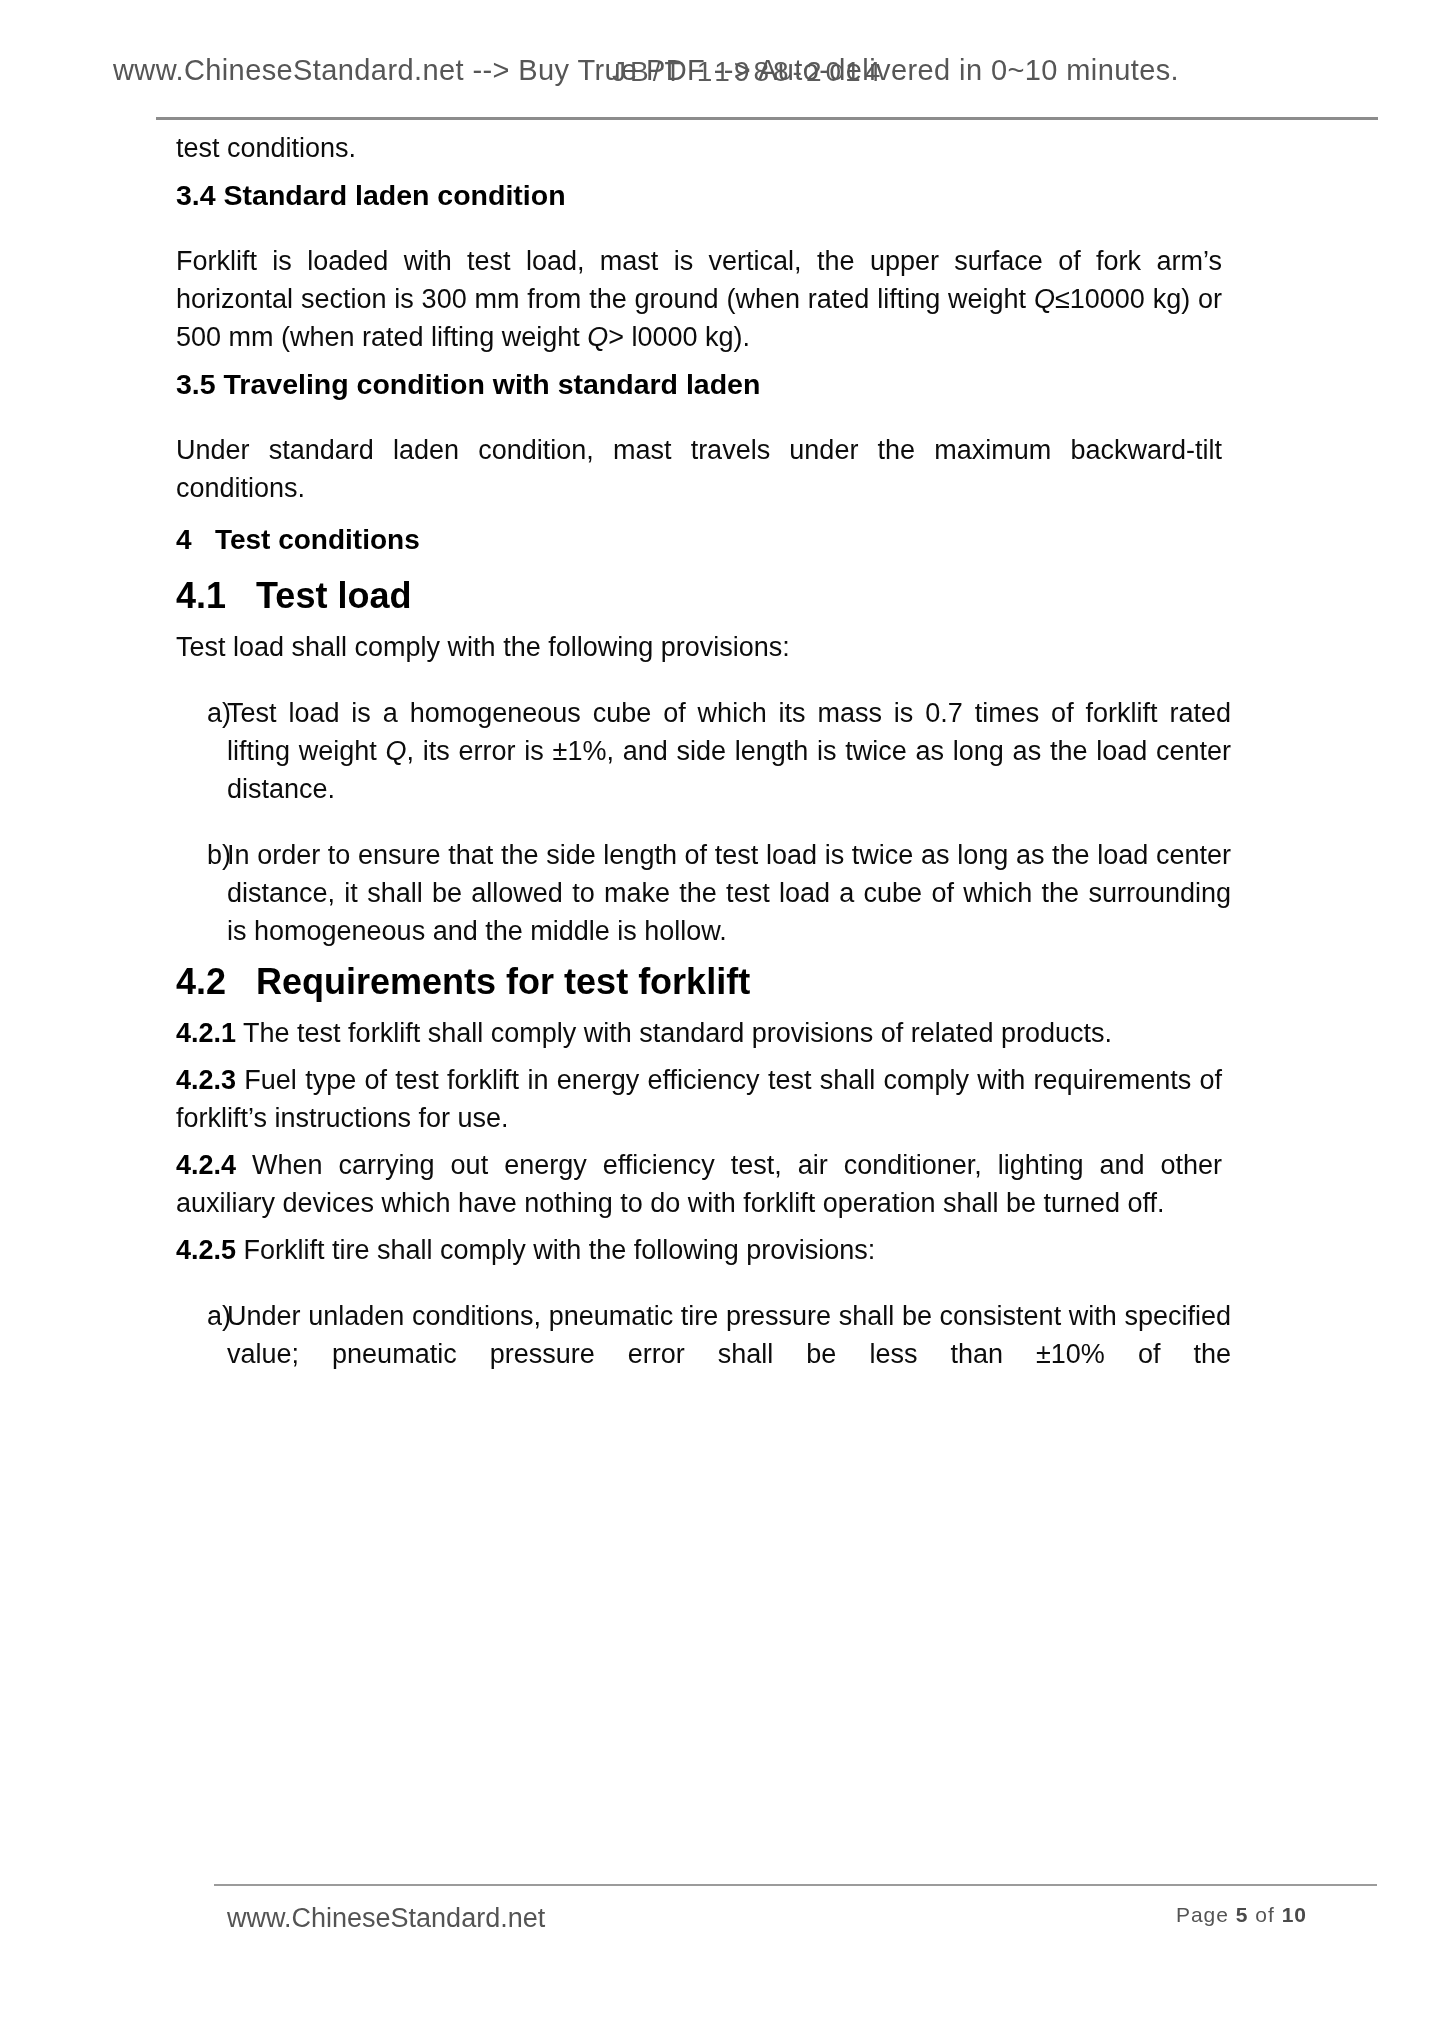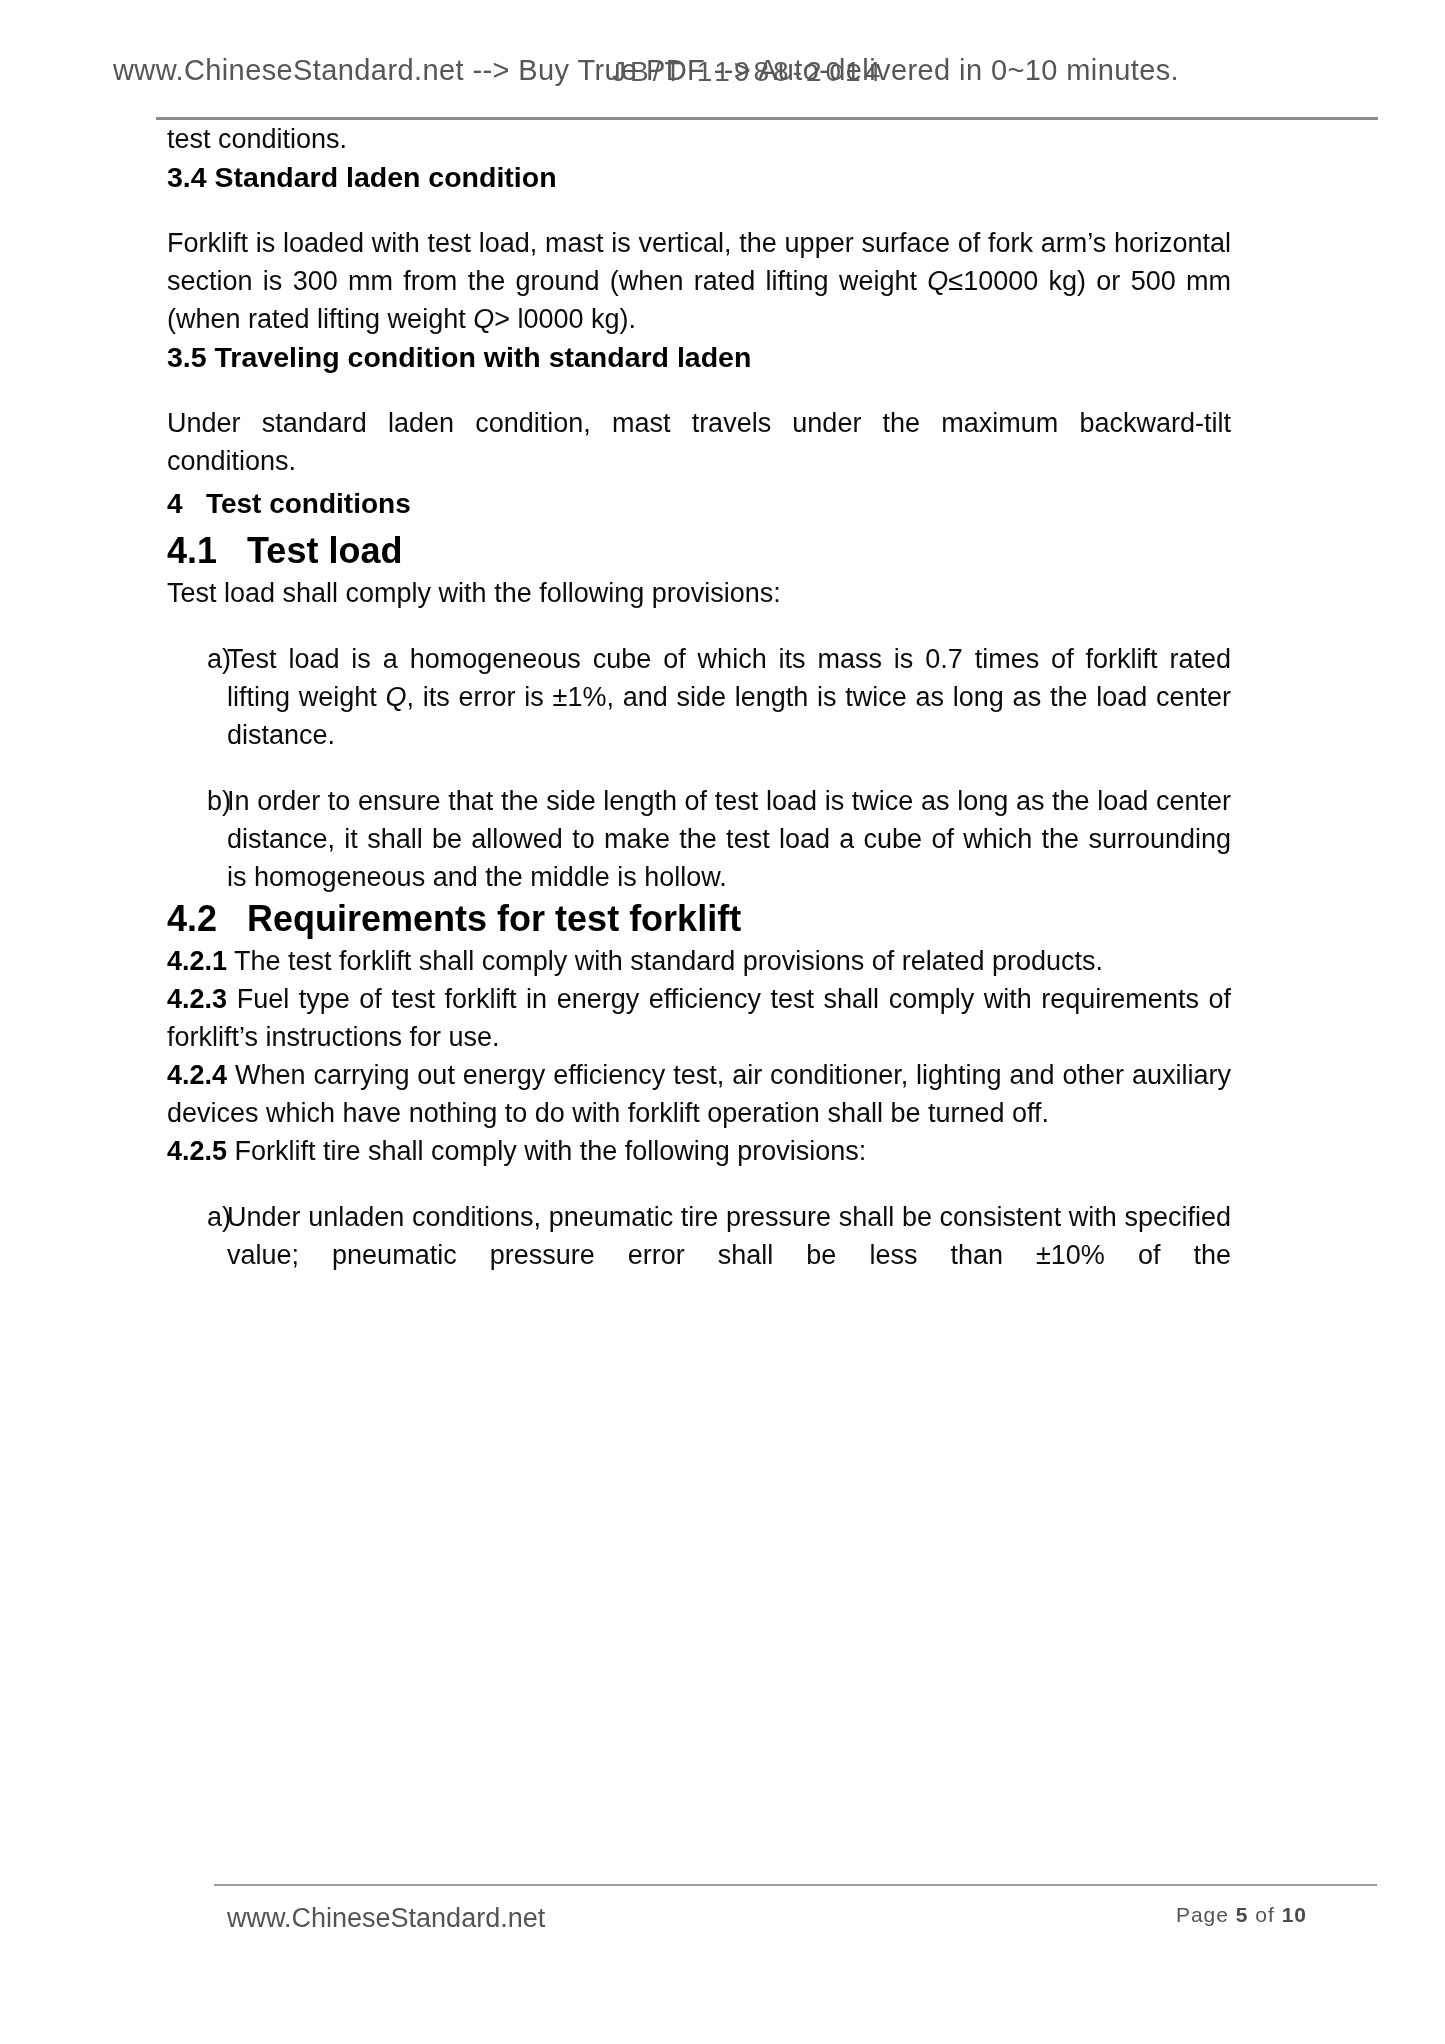--- a/index.html
+++ b/index.html
@@ -27,21 +27,21 @@
   .header-rule {
     position: absolute; top: 117px; left: 156px;
     width: 1222px; height: 3px; background: #8c8c8c;
   }
 
   
   .content {
     position: absolute; top: 120px; left: 167px; width: 1064px;
     font-size: 27px; line-height: 38px;
   }
-  .content p, .content h1, .content h2, .content h3 { margin: 0; padding: 0; }
+  .content p, .content h1, .content h2, .content h3 { margin: 9px; padding: 0; }
   .just { text-align: justify; }
   .just-last { text-align: justify; text-align-last: justify; }
 
   .p-intro { margin-top: 32px; }
   .h3 {
     font-size: 28.5px; font-weight: 700; color: #000;
     margin-top: 32px; line-height: 38px; white-space: pre-wrap;
   }
   .h3 + p { margin-top: 28px; }
   .h1 {

